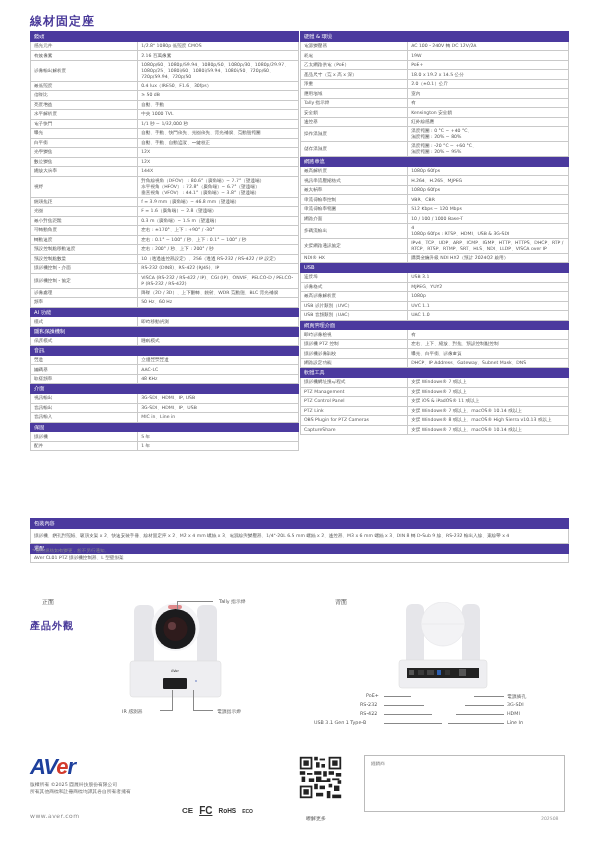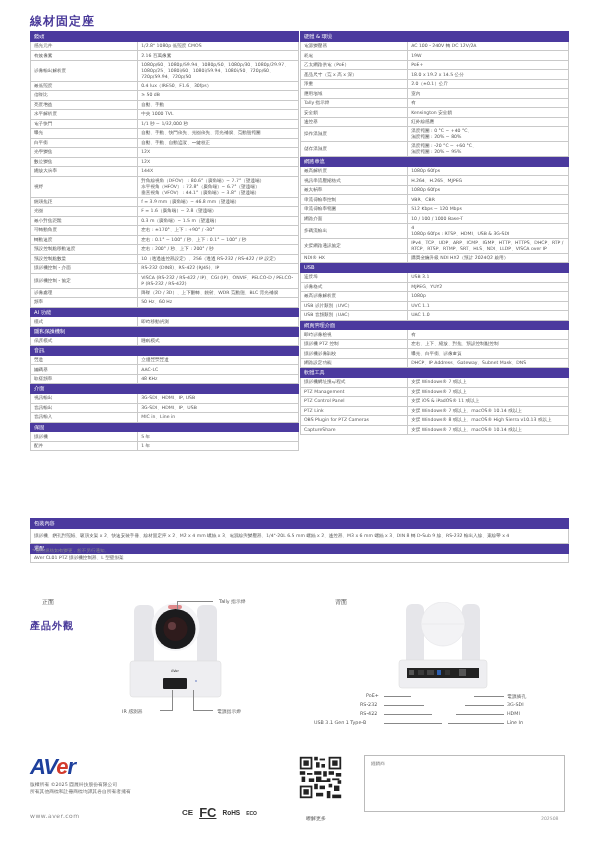--- a/index.html
+++ b/index.html
@@ -461,21 +461,21 @@
 <div class="callout" style="left:507px;top:720px;">Line In</div>
 
 <div class="footer-logo"><span>AV</span><span class="e">e</span><span>r</span></div>
 <div class="copyright">
   <div>版權所有 ©2025 圓展科技股份有限公司</div>
   <div>所有其他商標和註冊商標均歸其各自所有者擁有</div>
 </div>
 <div class="website">www.aver.com</div>
 <div class="certs">
   <span style="font-size:8px;">CE</span>
-  <span style="font-size:13px;text-decoration:underline;">FC</span>
+  <span style="font-size:10px;text-decoration:underline;">FC</span>
   <span style="font-size:6.5px;">RoHS</span>
   <span style="font-size:5px;">ECO</span>
 </div>
 
 <svg class="qr" viewBox="0 0 25 25">
   <rect width="25" height="25" fill="#fff"></rect>
   <g fill="#222">
     <rect x="1" y="1" width="7" height="7"></rect>
       <rect x="2" y="2" width="5" height="5" fill="#fff"></rect>
       <rect x="3" y="3" width="3" height="3"></rect>

